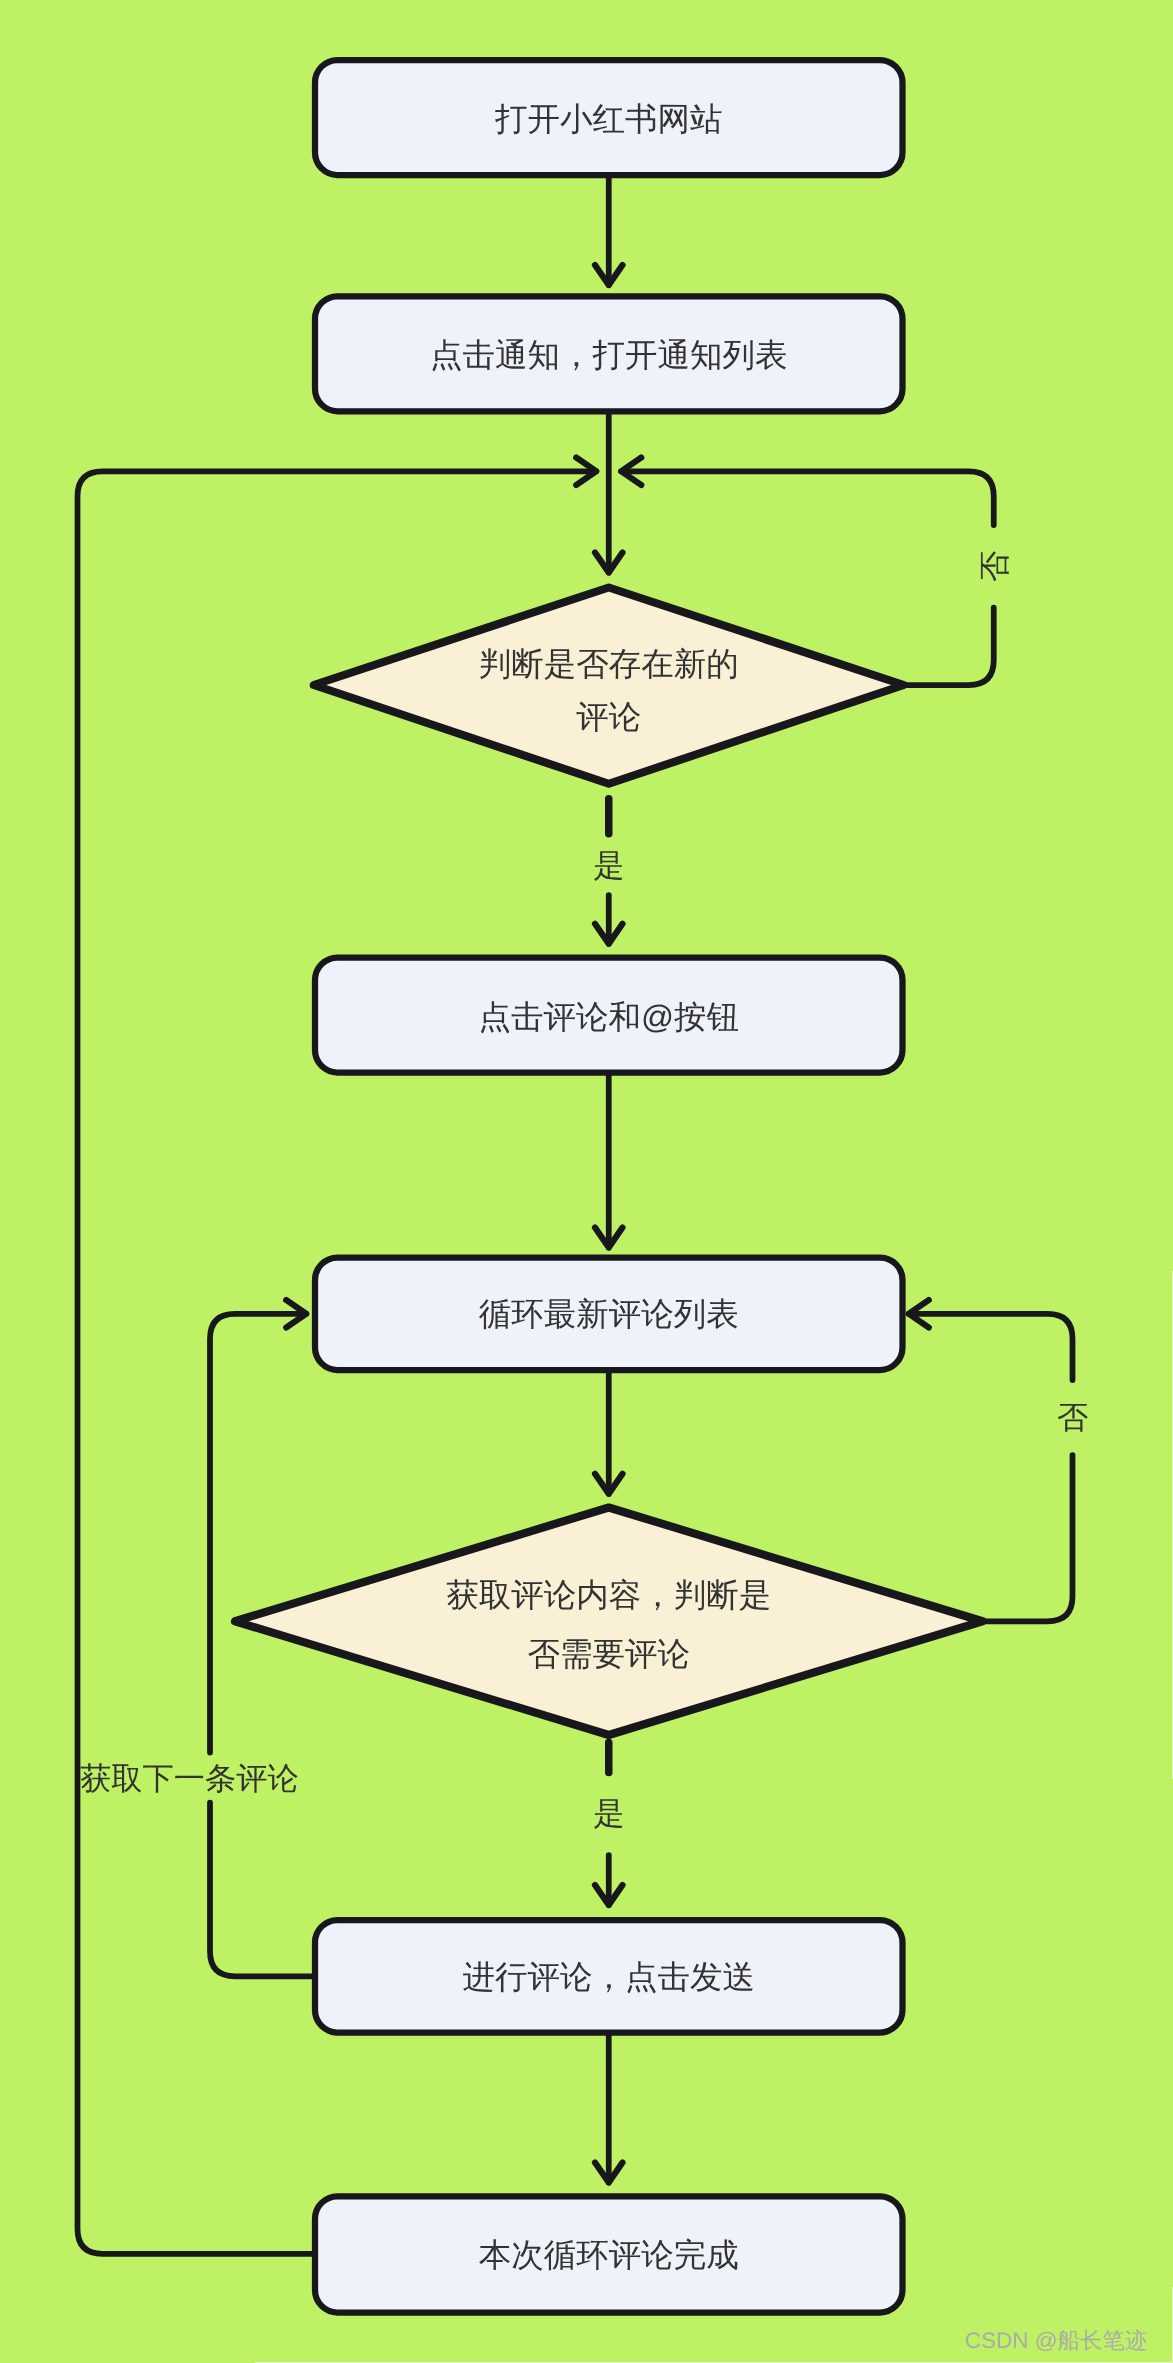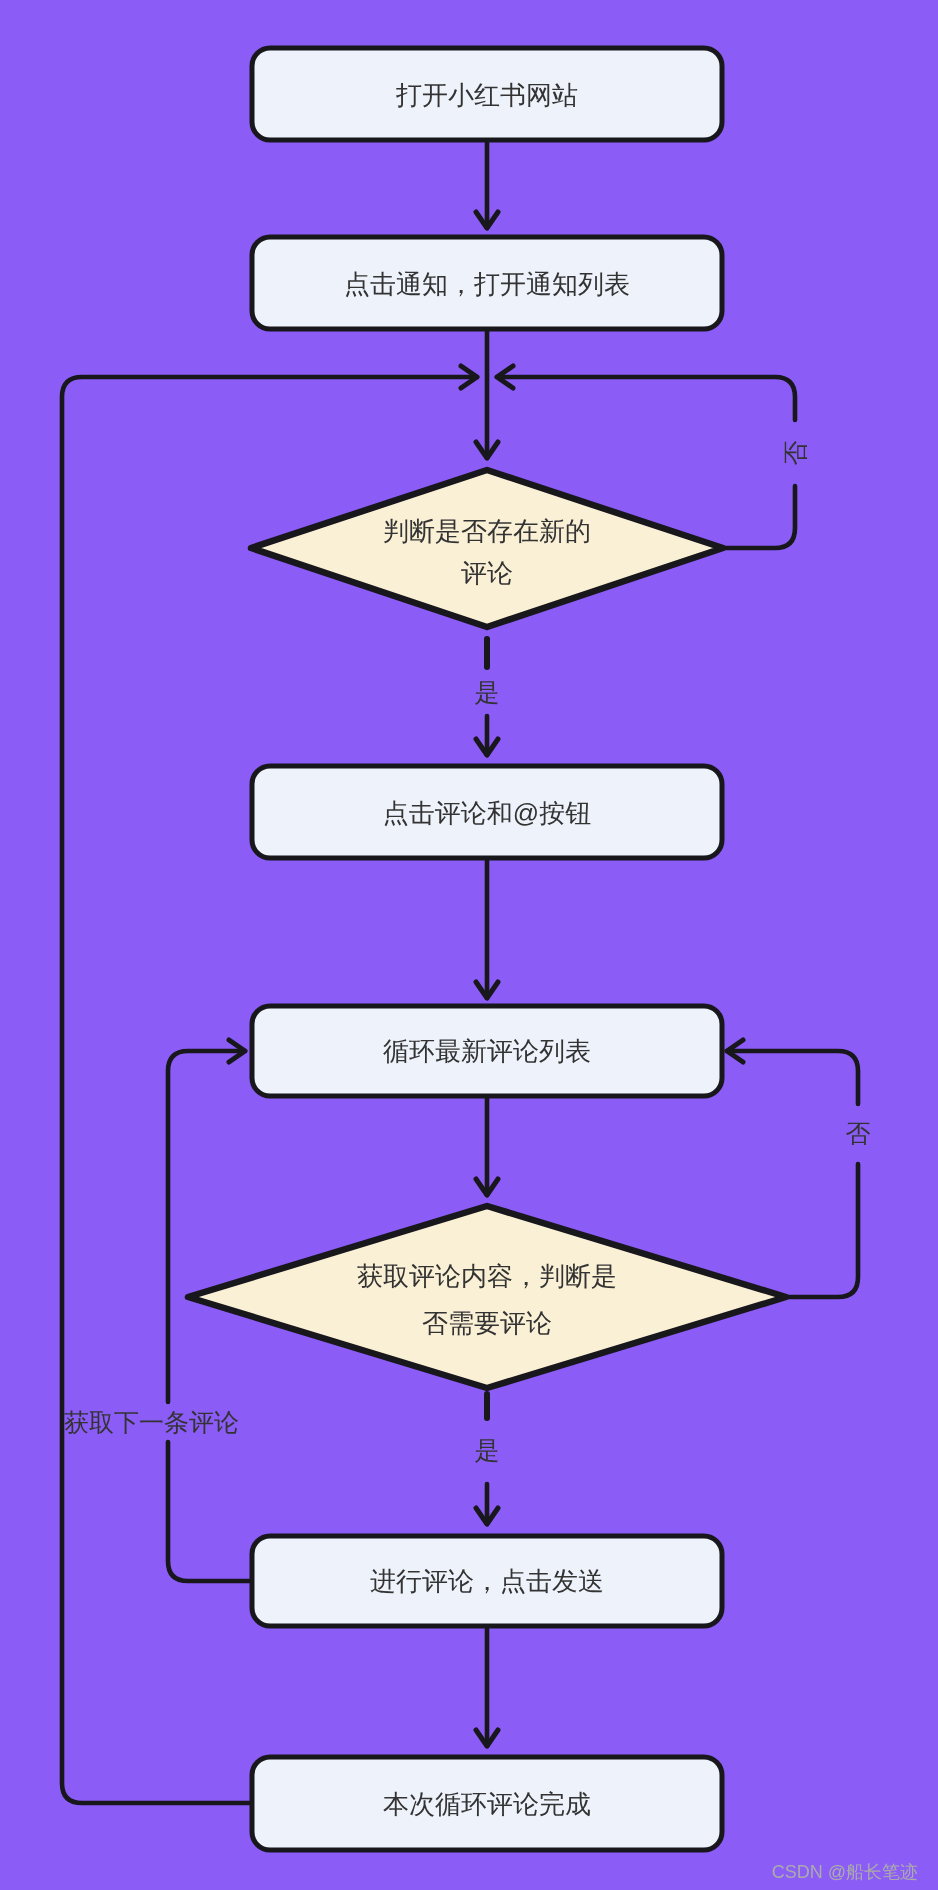--- a/index.html
+++ b/index.html
@@ -4,21 +4,21 @@
 <style>
   html, body {
     margin: 0;
     padding: 0;
     background: #ffffff;
   }
   .stage {
     position: relative;
     width: 938px;
     height: 1890px;
-    background: #8b5cf6;
+    background: #bef264;
     font-family: "Liberation Sans", sans-serif;
   }
   svg { display: block; }
   .edge {
     fill: none;
     stroke: #17171C;
     stroke-width: 4.6;
     stroke-linecap: round;
     stroke-linejoin: round;
   }

